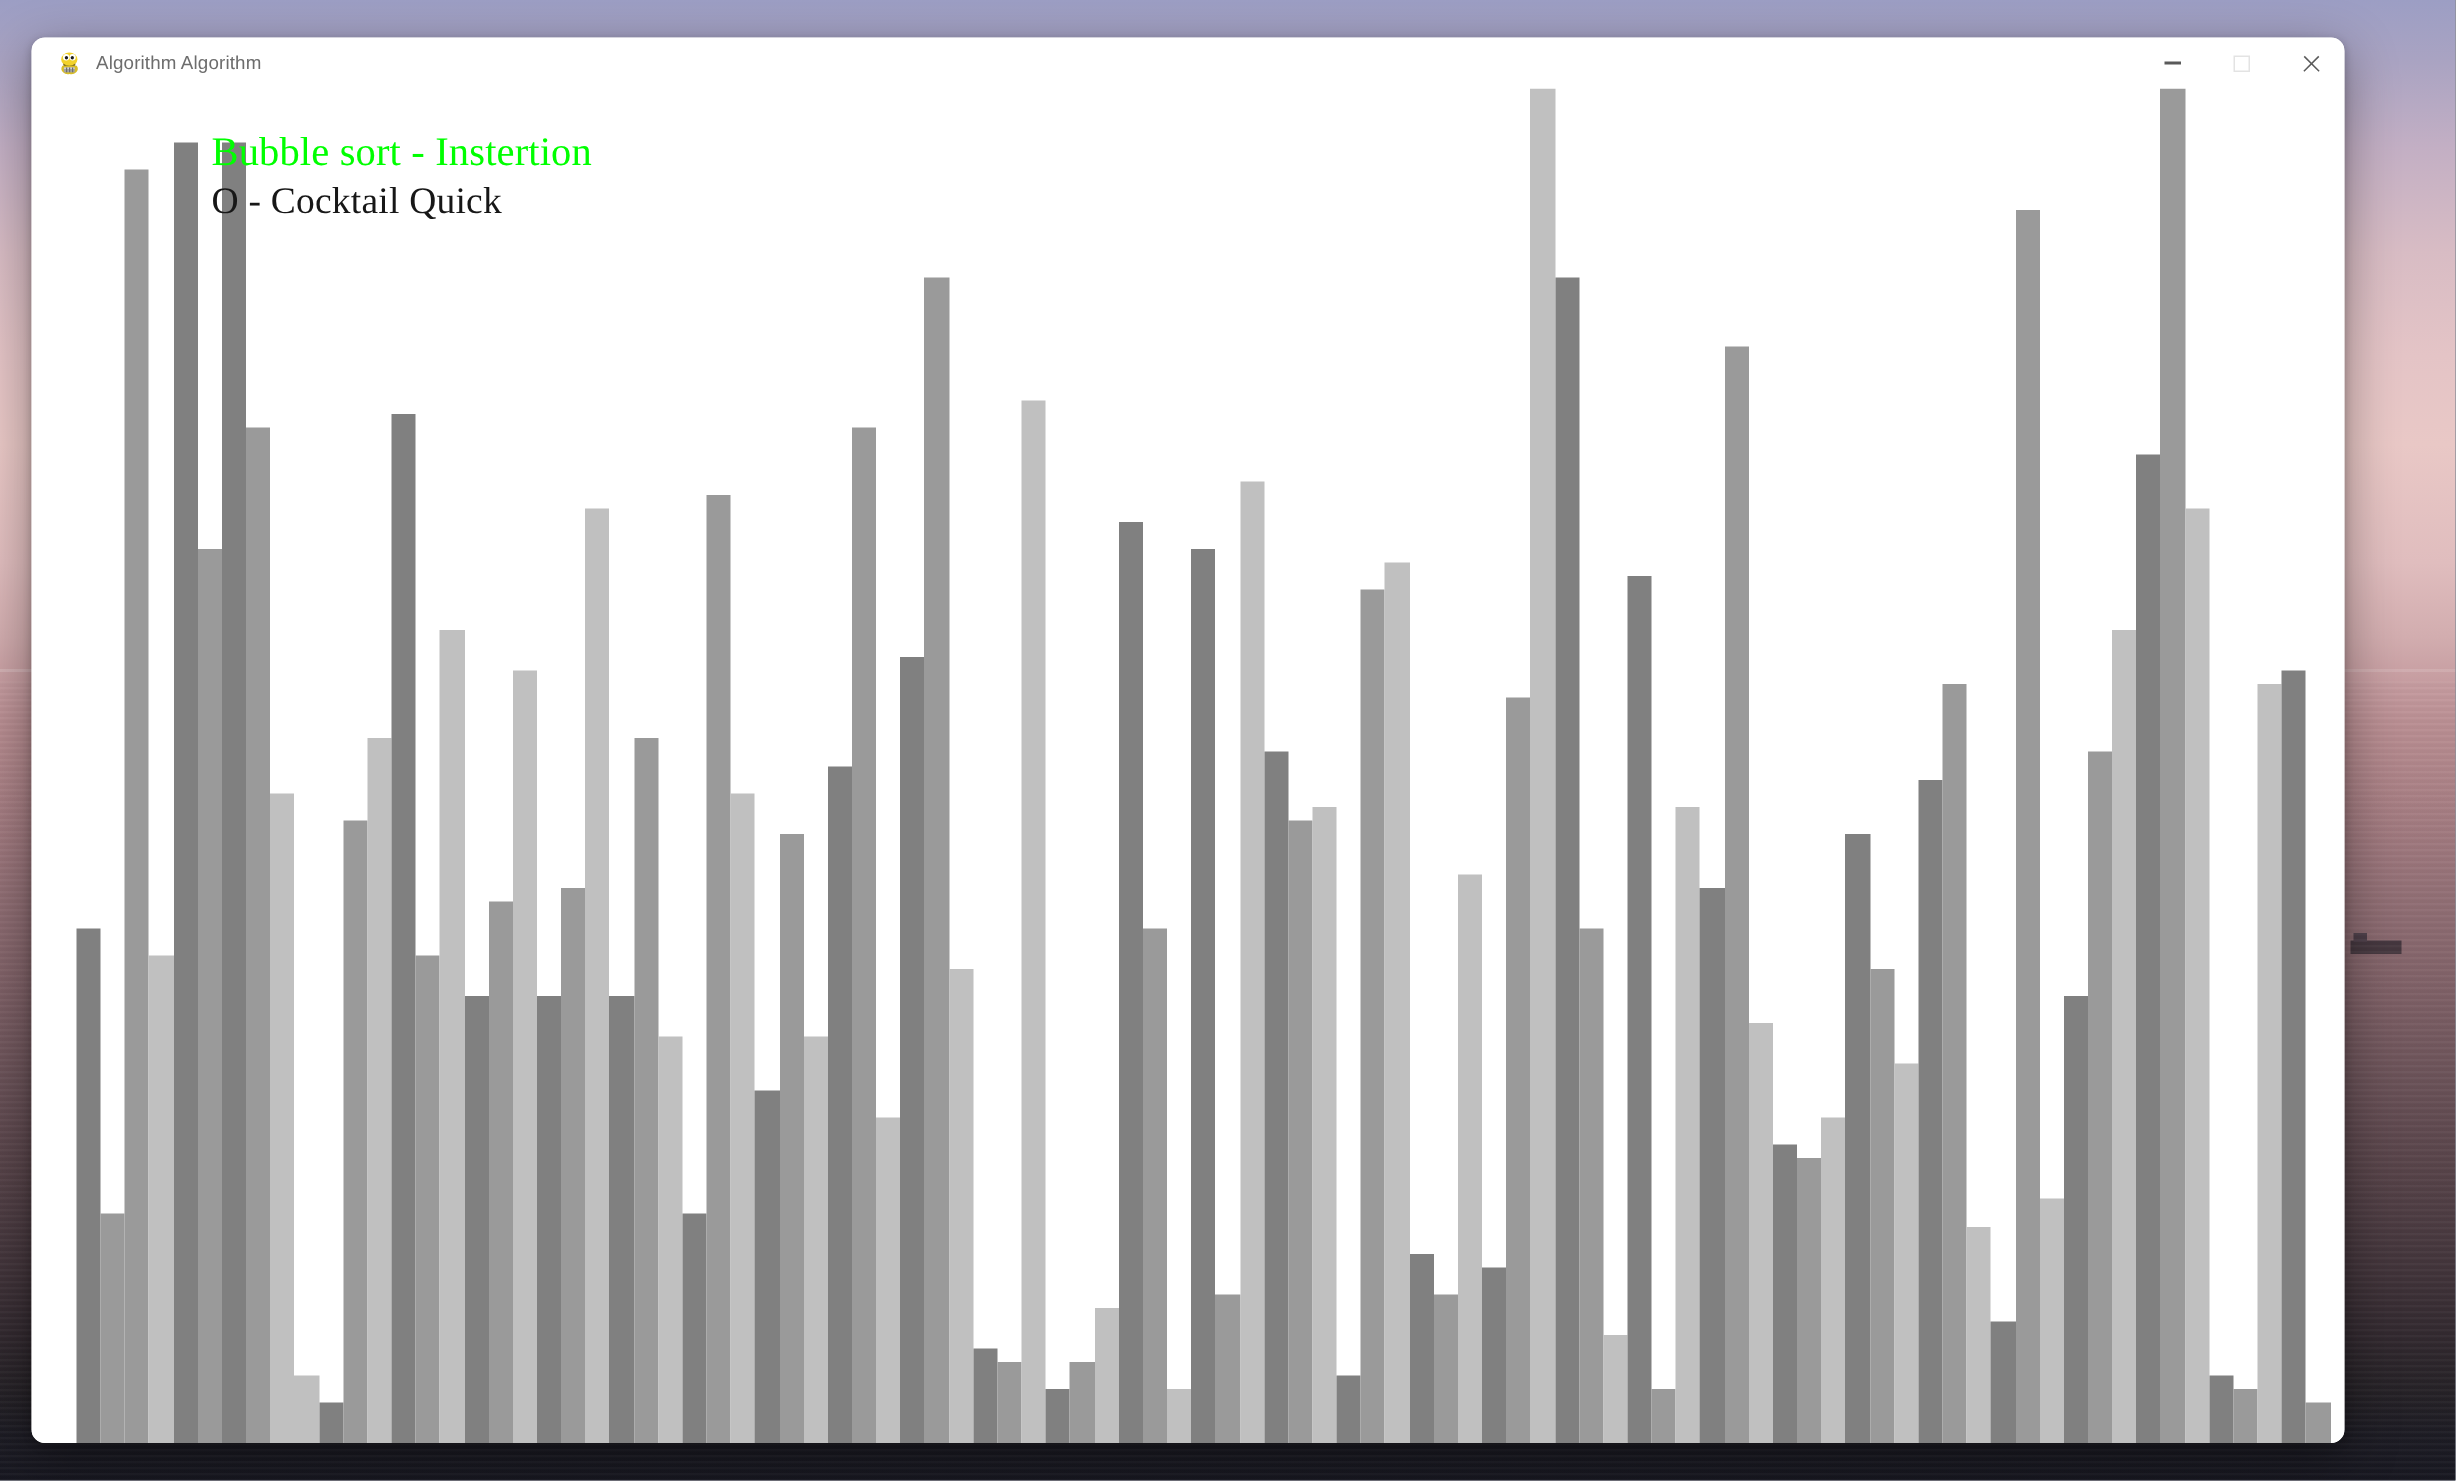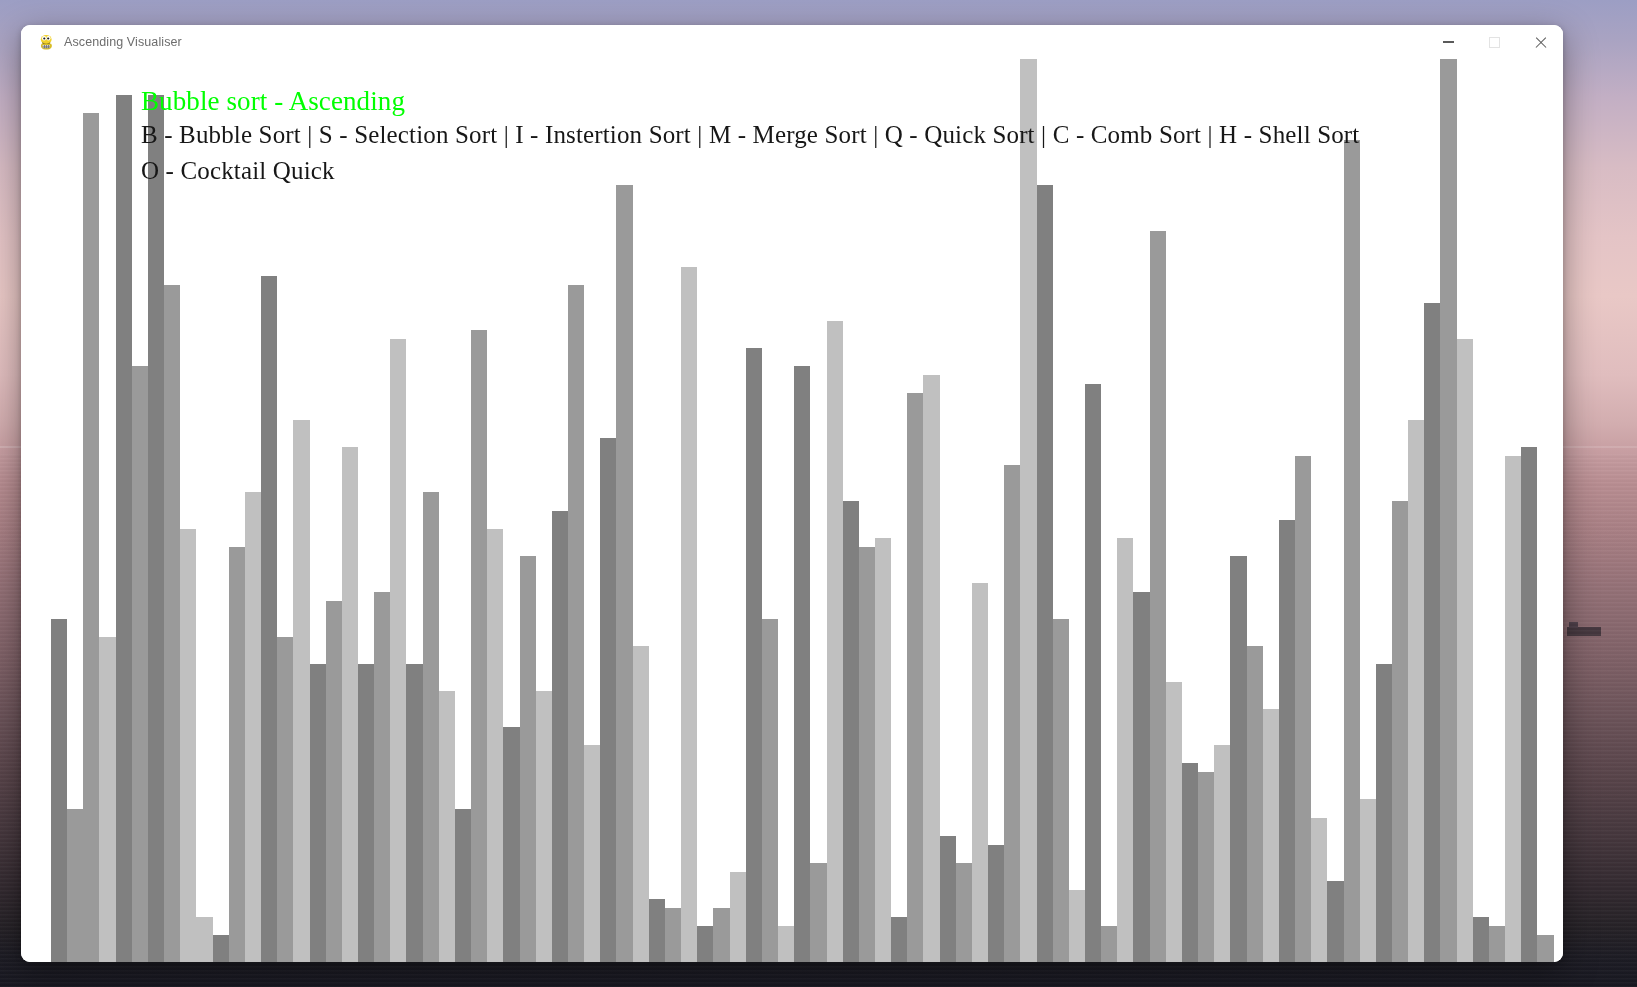--- a/index.html
+++ b/index.html
@@ -190,21 +190,21 @@
         <circle cx="11.2" cy="5.5" r="1.1" fill="#1c1c1c"></circle>
         <path d="M5.2 9.3 Q9.2 12.2 13.2 9.3 L13.2 10.6 Q9.2 13.4 5.2 10.6 Z" fill="#7d6a16"></path>
         <path d="M4.6 10.8 q-1.6 2.4 .4 4.4 q1.8 1.8 4.4 1.2 q2.6 .6 4.4-1.2 q2-2 .4-4.4 z" fill="#d8bd26"></path>
         <rect x="5.6" y="12.0" width="7.2" height="3.2" fill="#a3a3a3"></rect>
         <rect x="5.6" y="12.0" width="7.2" height="0.9" fill="#d9d9d9"></rect>
         <rect x="7.0" y="12.0" width="0.8" height="3.2" fill="#6f6f6f"></rect>
         <rect x="9.0" y="12.0" width="0.8" height="3.2" fill="#6f6f6f"></rect>
         <rect x="11.0" y="12.0" width="0.8" height="3.2" fill="#6f6f6f"></rect>
       </svg>
     </div>
-    <div id="titlebar-title">Ascending Visualiser</div>
+    <div id="titlebar-title">Algorithm Algorithm</div>
 
     <div id="window-controls">
       <div class="win-btn minimize">
         <span class="glyph-min"></span>
       </div>
       <div class="win-btn maximize">
         <span class="glyph-max"></span>
       </div>
       <div class="win-btn close">
         <span class="glyph-close"></span>
@@ -304,19 +304,18 @@
         <div class="bar" style="height: 100%; background: rgb(154, 154, 154);"></div>
         <div class="bar" style="height: 69%; background: rgb(192, 192, 192);"></div>
         <div class="bar" style="height: 5%; background: rgb(128, 128, 128);"></div>
         <div class="bar" style="height: 4%; background: rgb(154, 154, 154);"></div>
         <div class="bar" style="height: 56%; background: rgb(192, 192, 192);"></div>
         <div class="bar" style="height: 57%; background: rgb(128, 128, 128);"></div>
         <div class="bar" style="height: 3%; background: rgb(154, 154, 154);"></div>
       </div>
 
     <div id="overlay-text">
-      <div id="status-line">Bubble sort - Ascending</div>
-      <div class="help-line">B - Bubble Sort | S - Selection Sort | I - Instertion Sort | M - Merge Sort | Q - Quick Sort | C - Comb Sort | H - Shell Sort</div>
+      <div id="status-line">Bubble sort - Instertion</div>
       <div class="help-line">O - Cocktail Quick</div>
     </div>
 
   </div>
 </div>
 
 </body></html>

